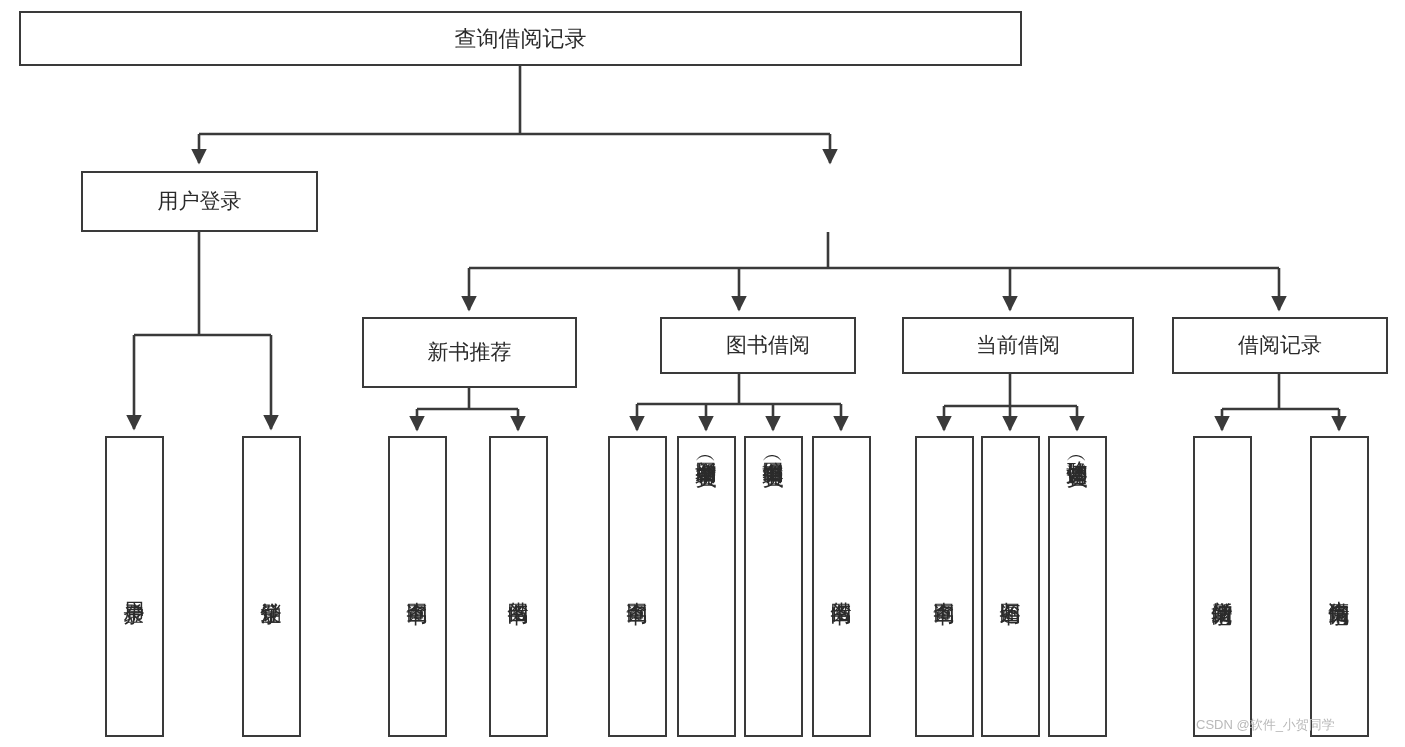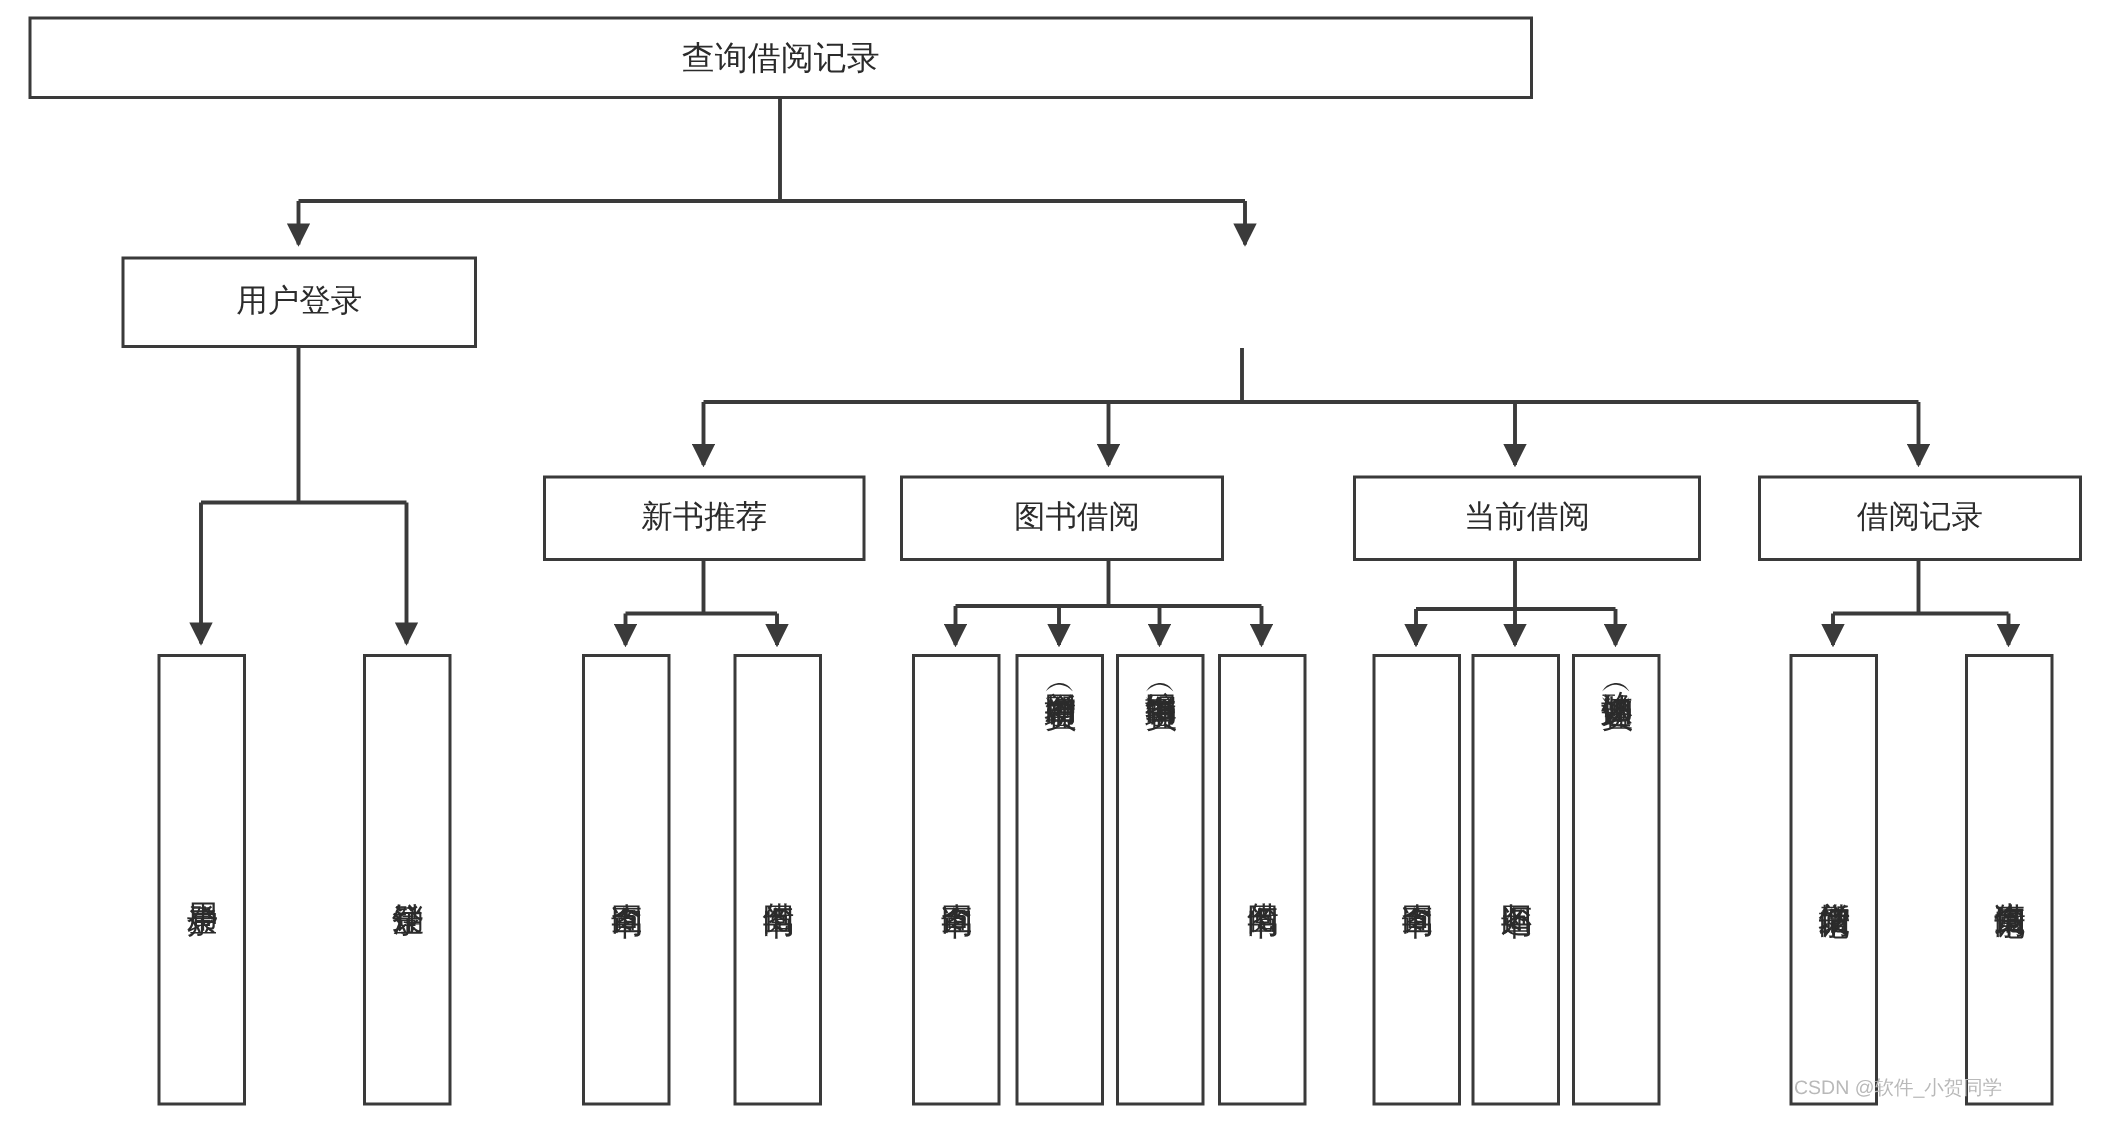--- a/index.html
+++ b/index.html
@@ -130,25 +130,25 @@
 
   <div class="node root horizontal" style="left:19px; top:11px; width:1003px; height:55px;">
     <span class="node-label">查询借阅记录</span>
   </div>
 
   <div class="node horizontal" style="left:81px; top:171px; width:237px; height:61px;">
     <span class="node-label">用户登录</span>
   </div>
 
 
-  <div class="node horizontal" style="left:362px; top:317px; width:215px; height:57px;">
+  <div class="node horizontal" style="left:362px; top:317px; width:215px; height:71px;">
     <span class="node-label">新书推荐</span>
   </div>
 
-  <div class="node horizontal" style="left:600px; top:317px; width:216px; height:57px;padding-left:20px;">
+  <div class="node horizontal" style="left:660px; top:317px; width:196px; height:57px;padding-left:20px;">
     <span class="node-label">图书借阅</span>
   </div>
 
   <div class="node horizontal" style="left:902px; top:317px; width:232px; height:57px;">
     <span class="node-label">当前借阅</span>
   </div>
 
   <div class="node horizontal" style="left:1172px; top:317px; width:216px; height:57px;">
     <span class="node-label">借阅记录</span>
   </div>

